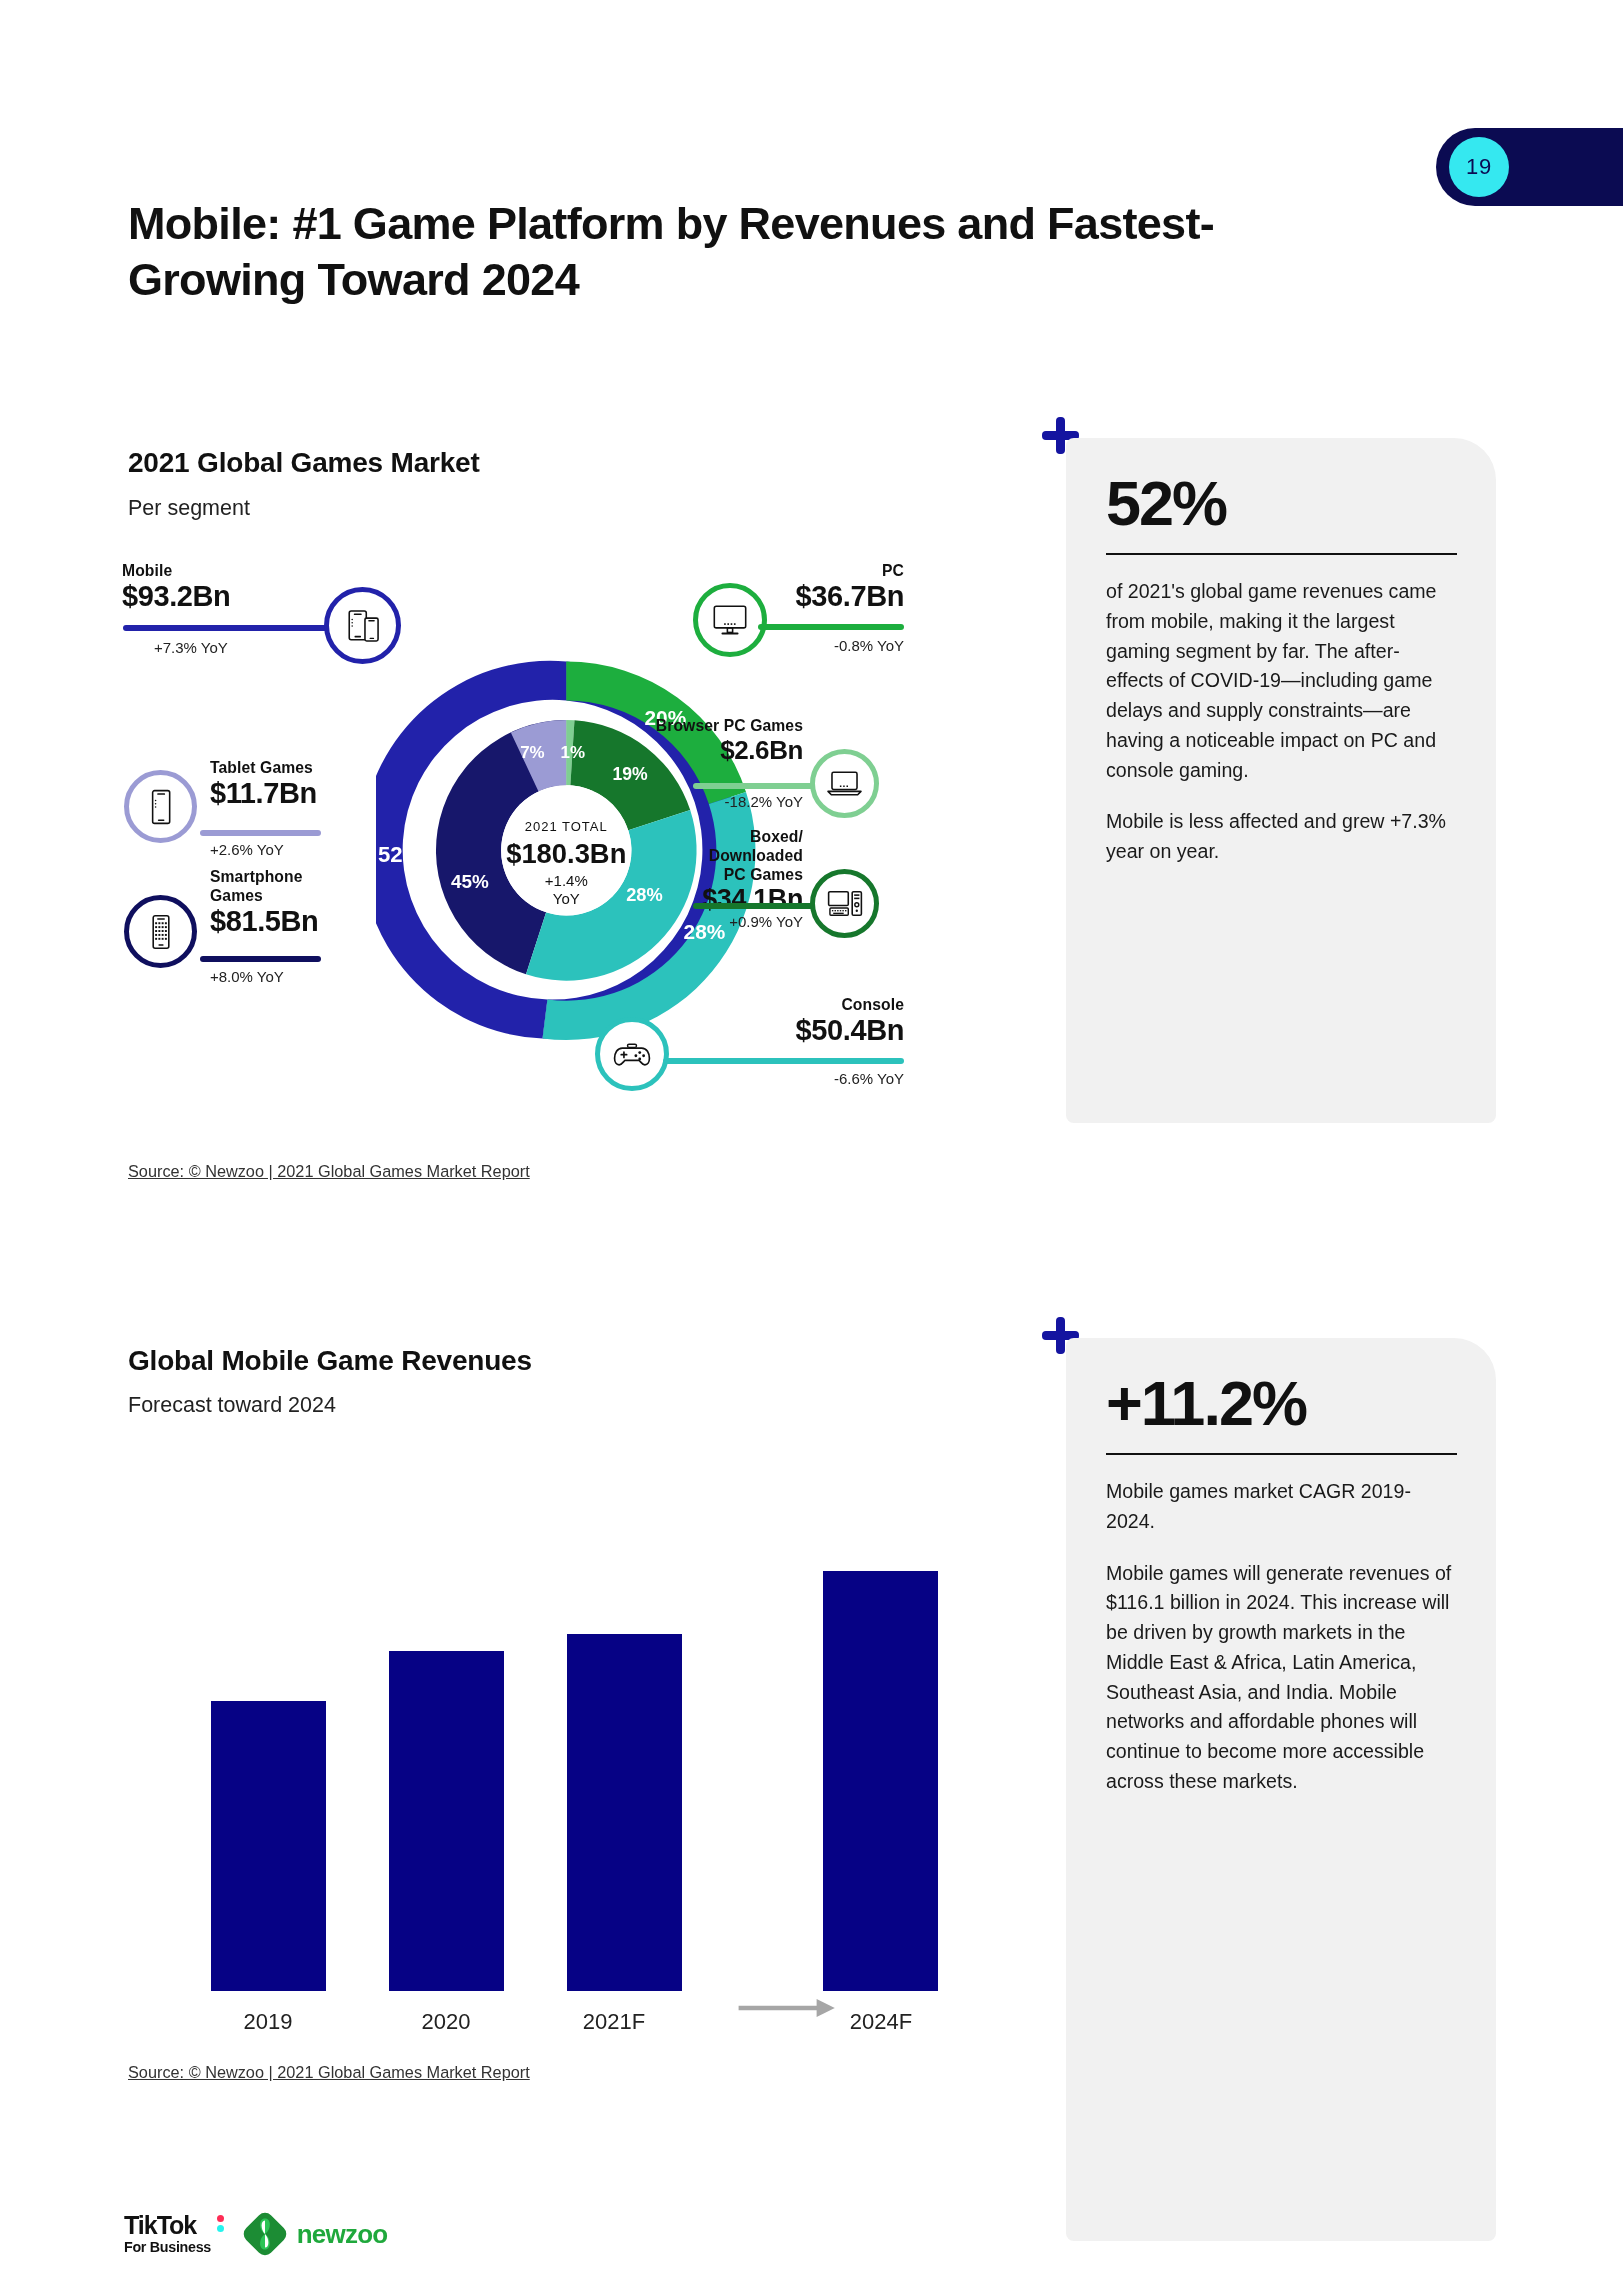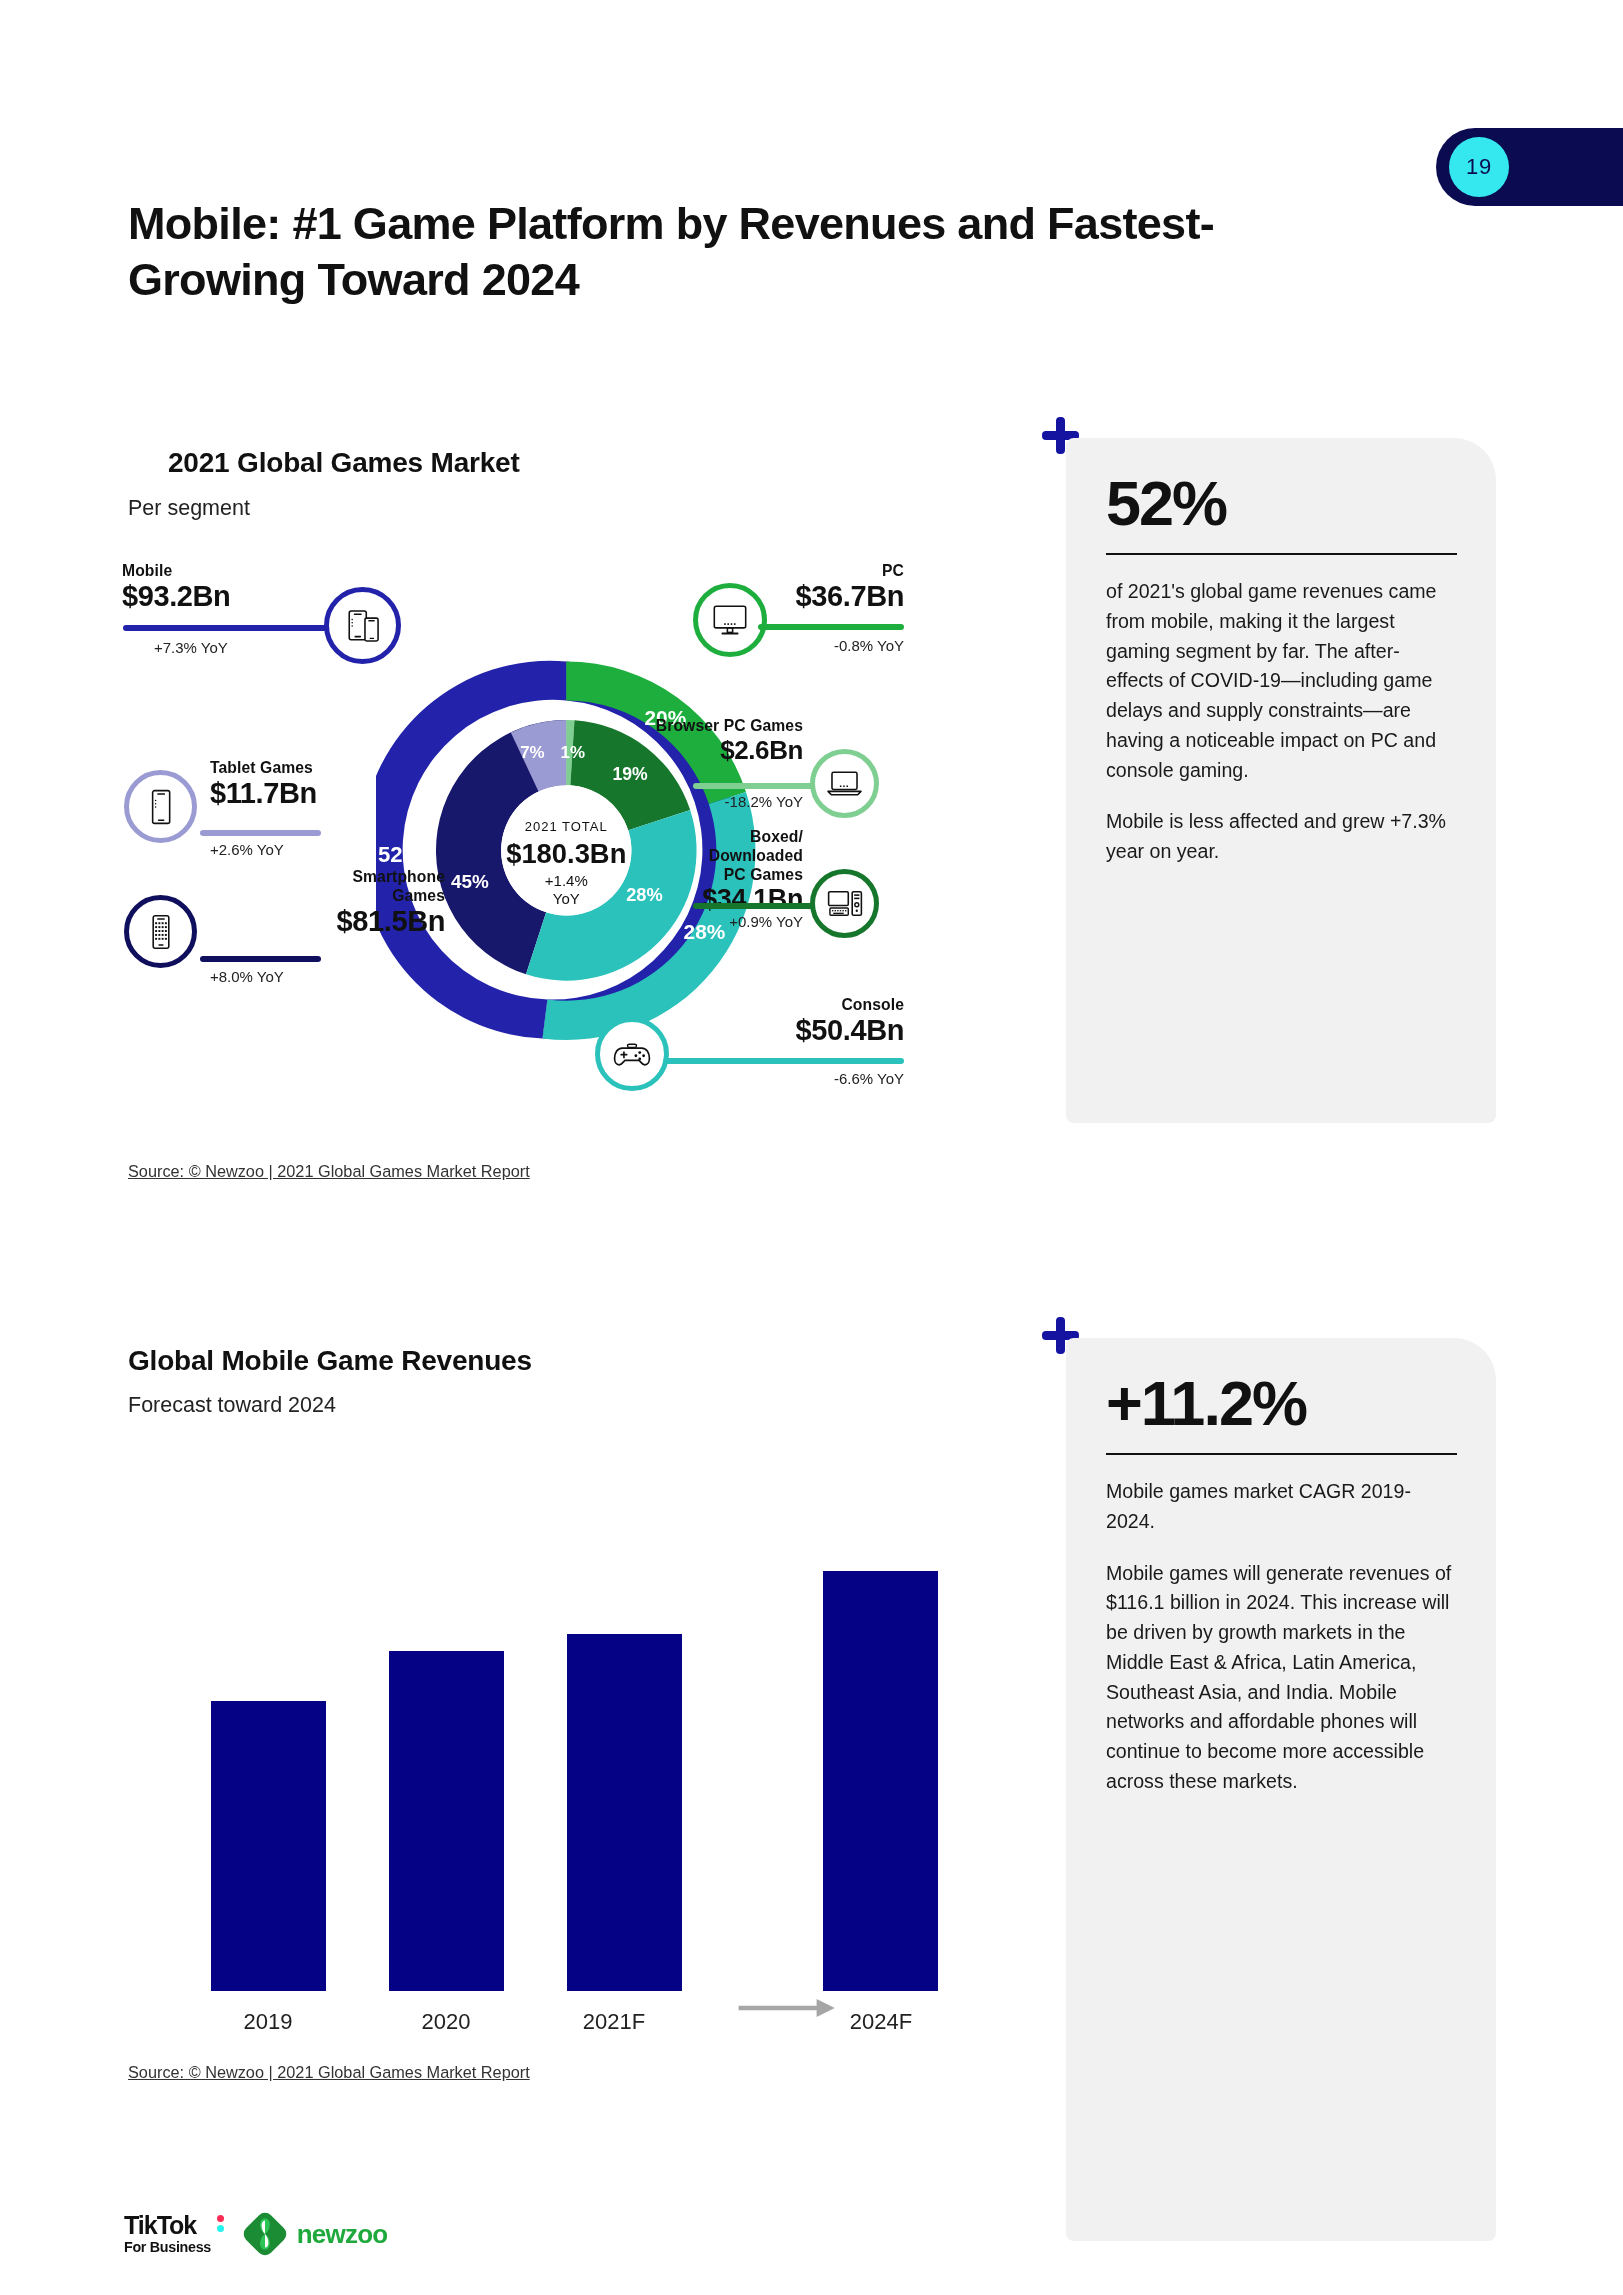--- a/index.html
+++ b/index.html
@@ -26,21 +26,21 @@
     position:absolute; left:128px; top:196px; width:1174px;
     font-size:45px; font-weight:bold; line-height:1.25; letter-spacing:-0.7px;
     color:#111111;
   }
 
   
   .sec-title { position:absolute; font-size:28px; font-weight:bold; color:#111; letter-spacing:-0.2px; }
   .sec-sub   { position:absolute; font-size:21.5px; color:#222; }
   .src-line  { position:absolute; font-size:16.3px; color:#333;text-decoration:underline; }
 
-  #donut-title { left:128px; top:447px;margin-left:40px; }
+  #donut-title { left:128px; top:447px; }
   #donut-sub   { left:128px; top:496px; }
   #donut-src   { left:128px; top:1162px; }
 
   #bar-title { left:128px; top:1345px; }
   #bar-sub   { left:128px; top:1393px; }
   #bar-src   { left:128px; top:2063px; }
 
   
   .info-card {
     position:absolute; background:#F1F1F1;
@@ -223,21 +223,21 @@
           <rect x="16" y="32" width="3" height="3"></rect>
           <rect x="21" y="32" width="3" height="3"></rect>
           <rect x="26" y="32" width="3" height="3"></rect>
         <rect x="11" y="38" width="3" height="3"></rect>
           <rect x="16" y="38" width="3" height="3"></rect>
           <rect x="21" y="38" width="3" height="3"></rect>
           <rect x="26" y="38" width="3" height="3"></rect>
       </g>
     </svg>
   </div>
-  <div class="lbl" style="left:82px; top:293px; width:235px;text-align:right;">
+  <div class="lbl" style="left:82px; top:293px; width:235px;">
     <div class="cat reg">Smartphone
 Games</div>
     <div class="val">$81.5Bn</div>
   </div>
   <div class="connector" style="left:72px; top:382px; width:121px; background:#0F0F5E;"></div>
   <div class="lbl" style="left:82px; top:394px;">
     <div class="yoy">+8.0% YoY</div>
   </div>
 
   <div class="icon-badge" style="left:565px; top:9px; width:74px; height:74px; border:5.9px solid #1DAE3E;">

